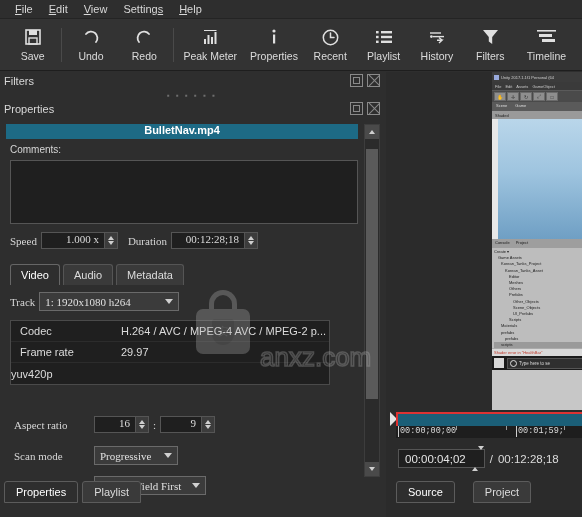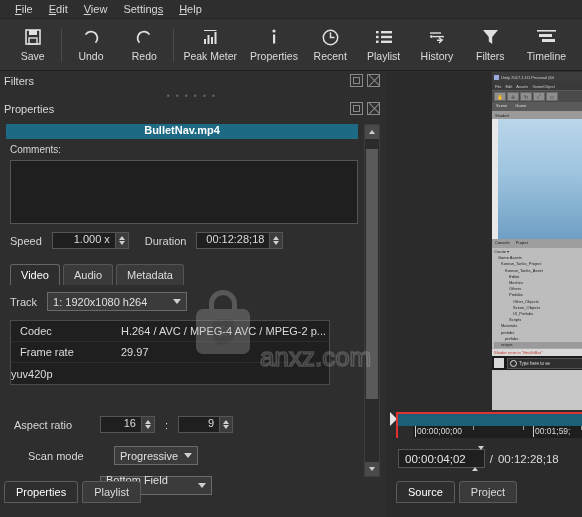--- a/index.html
+++ b/index.html
@@ -78,21 +78,21 @@
     background:#1d6a85; color:#ffffff; font-size:11px; font-weight:bold;
     text-align:center; line-height:12px; overflow:hidden;
   }
   .fld-label { font-size:11px; color:#d6d6d6; }
   .comments-lbl { position:absolute; top:20px; left:10px; font-size:10px; }
   .comments-box {
     position:absolute; top:36px; left:10px; right:26px; height:64px;
     background:#1f1f1f; border:1px solid #555;
   }
 
-  .row { position:absolute; display:flex; align-items:center; gap:10px; }
+  .row { position:absolute; display:flex; align-items:center; gap:4px;font-family:Liberation Serif, serif; }
   .spin {
     background:#1f1f1f; border:1px solid #555; height:17px; display:flex;
     color:#dcdcdc; font-size:11px;
   }
   .spin .val { padding: 0 5px; text-align:right; }
   .spin .arrows {
     width:13px; height:15px; background:#3c3c3c; border-left:1px solid #555;
     display:flex; flex-direction:column; align-items:center; justify-content:center; gap:1px;
   }
   .ar-up, .ar-dn { width:0;height:0;border-left:3px solid transparent;border-right:3px solid transparent; }
@@ -178,31 +178,31 @@
 
   
   .tlwrap { position:absolute; left:0; right:0; top:340px; }
   .tlbar { position:relative; height:14px; background:#1b5f78; margin-left:12px; margin-right:0; }
   .tlbar .redline { position:absolute; left:0; right:0; top:0; height:2px; background:#d33; }
   .playhead {
     position:absolute; left:4px; top:0; width:0;height:0;
     border-left:7px solid #e4e4e4; border-top:7px solid transparent; border-bottom:7px solid transparent;
   }
   .cursorline { position:absolute; left:10px; top:0; width:2px; height:26px; background:#e03030; }
-  .tlruler { position:relative; height:12px; background:#1e1e1e; margin-left:27px; }
+  .tlruler { position:relative; height:12px; background:#1e1e1e; margin-left:10px;font-family:Liberation Mono, monospace; }
   .tlruler .tick { position:absolute; top:0; width:1px; height:4px; background:#9a9a9a; }
   .tlruler .lbl { position:absolute; top:0px; font-size:8.5px; color:#dcdcdc; white-space:nowrap; }
   .tlruler .major { position:absolute; top:0; width:1px; height:11px; background:#cfcfcf; }
 
   .posrow { position:absolute; top:377px; left:12px; display:flex; align-items:center; gap:5px; }
   .pos-spin { background:#1f1f1f; border:1px solid #555; height:19px; display:flex; align-items:center; }
   .pos-spin .val { font-size:11.5px; color:#e4e4e4; padding:0 6px; }
   .total { font-size:11.5px; color:#dcdcdc; }
 
-  .srcproj { position:absolute; bottom:14px; left:10px; display:flex; gap:4px; }
+  .srcproj { position:absolute; bottom:14px; left:10px; display:flex; gap:18px; }
 
   
   .wm { position:absolute; left:196px; top:214px; width:200px; height:96px; pointer-events:none; opacity:0.30; }
   .wm-lock { position:absolute; left:0; top:4px; width:54px; height:64px; }
   .wm-lock .shackle { position:absolute; left:13px; top:0; width:28px; height:22px; border:5px solid #b9b9b9; border-bottom:none; border-radius:14px 14px 0 0; }
   .wm-lock .bodyb { position:absolute; left:0; top:19px; width:54px; height:45px; background:#b4b4b4; border-radius:7px; display:flex; align-items:center; justify-content:center; }
   .wm-lock .shield { width:22px; height:26px; background:#9e9e9e; border-radius:3px 3px 11px 11px; display:flex;align-items:center;justify-content:center; font-size:11px; color:#d8d8d8; }
   .wm-cn { position:absolute; left:62px; top:2px; font-size:44px; letter-spacing:2px; color:transparent; -webkit-text-stroke:2px #bdbdbd; font-family:"DejaVu Sans", sans-serif; }
   .wm-en { position:absolute; left:64px; top:56px; font-size:26px; color:transparent; -webkit-text-stroke:1.6px #bdbdbd; font-family:"Liberation Sans", sans-serif; }
 </style>
@@ -431,21 +431,21 @@
           <span class="fld-label">:</span>
           <span class="spin">
             <span class="val" style="width:40px">9</span>
             <span class="arrows">
                 <i class="ar-up"></i>
                 <i class="ar-dn"></i>
               </span>
           </span>
         </div>
 
-        <div class="row" style="top:322px; left:28px;">
+        <div class="row" style="top:322px; left:14px;">
           <span class="fld-label" style="width:76px">Scan mode</span>
           <span class="combo" style="width:84px; justify-content:space-between;">
             <span>Progressive</span>
             <i class="caret"></i>
           </span>
         </div>
 
         <div class="row" style="top:352px; left:14px;">
           <span class="fld-label" style="width:76px">Field order</span>
           <span class="combo" style="width:112px; justify-content:space-between;">

